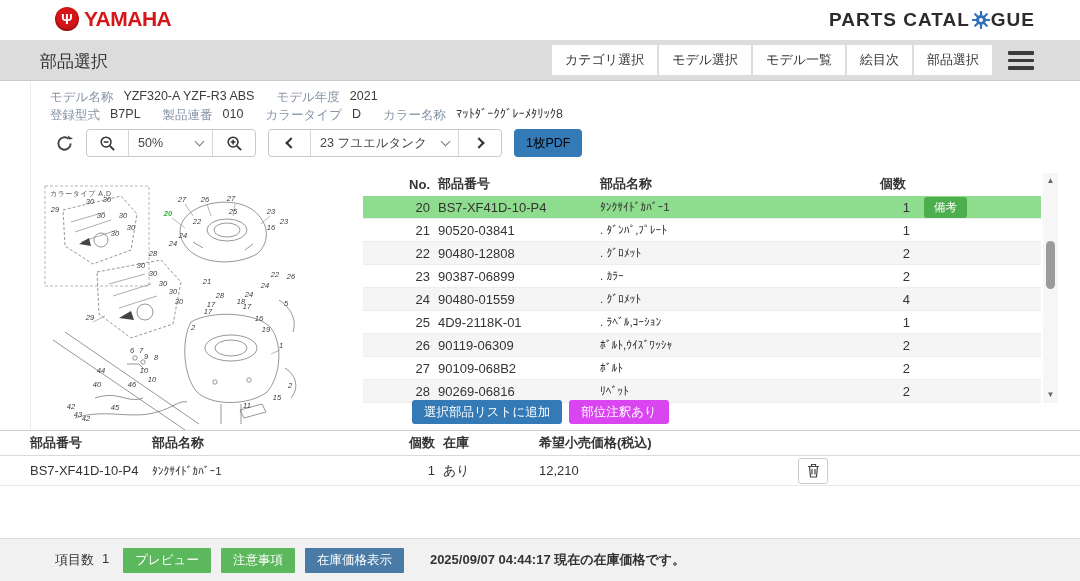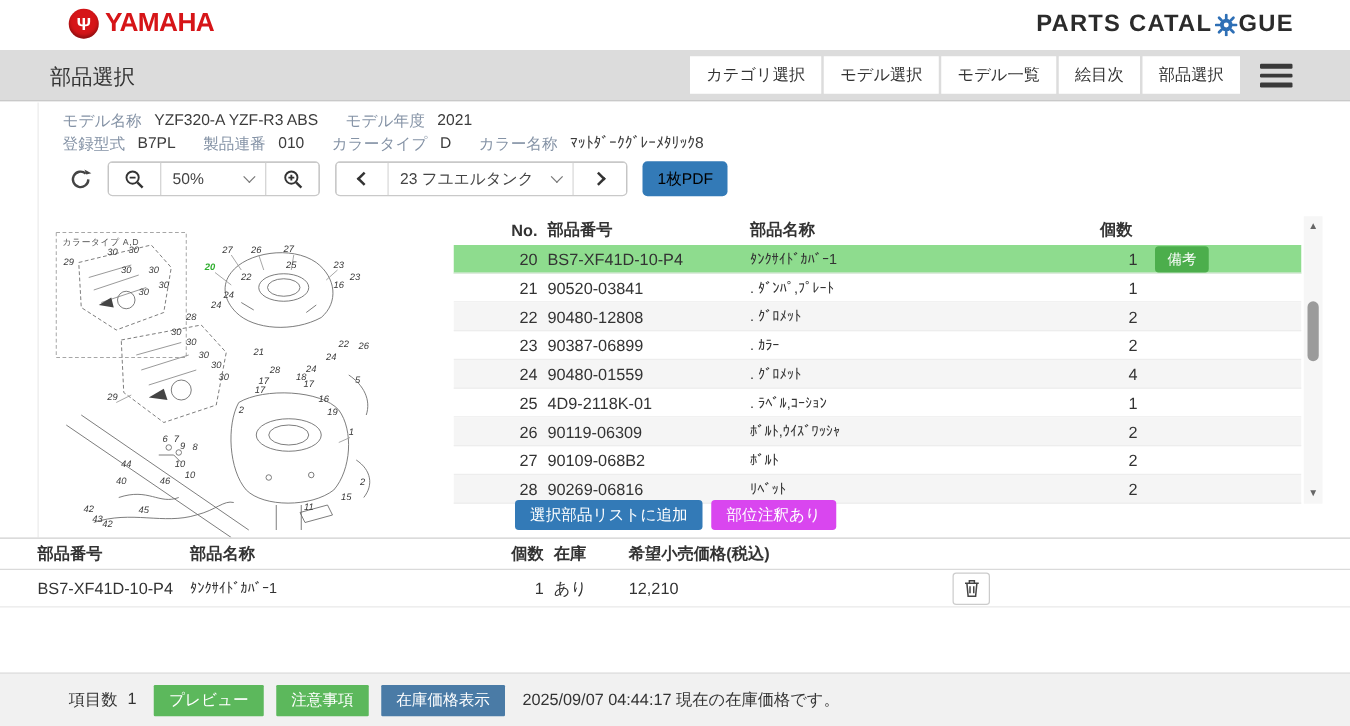--- a/index.html
+++ b/index.html
@@ -36,21 +36,21 @@
   
   .model-info { position:absolute; left:50px; top:88px; font-size:12.5px; }
   .mi-line { display:flex; gap:22px; height:18px; align-items:center; }
   .mi-pair { display:flex; gap:10px; }
   .mi-label { color:#8593a6; }
   .mi-value { color:#3c3c3c; }
 
   
   .toolbar { position:absolute; left:55px; top:129px; height:28px; display:flex; align-items:center; gap:12px; }
   .icon-btn { background:transparent; border:none; cursor:pointer; display:flex; align-items:center; }
-  .tb-group { display:flex; height:28px; border:1px solid #c9c9c9; border-radius:4px; background:#a3a3a3; overflow:hidden; }
+  .tb-group { display:flex; height:28px; border:1px solid #c9c9c9; border-radius:4px; background:#7dd3fc; overflow:hidden; }
   .tb-btn { width:42px; background:#fff; border:none; border-right:1px solid #d6d6d6;
     display:flex; align-items:center; justify-content:center; cursor:pointer; }
   .tb-btn:last-child { border-right:none; }
   .tb-select { display:flex; align-items:center; background:#fff; border:none; border-right:1px solid #d6d6d6;
     padding:0 9px; font-size:12.5px; color:#444; cursor:pointer; }
   .chev { width:7px; height:7px; border-right:1.5px solid #777; border-bottom:1.5px solid #777;
     transform:rotate(45deg); margin-left:10px; margin-top:-4px; }
   .arrow-chev { width:8px; height:8px; border-right:2.2px solid #333; border-bottom:2.2px solid #333; }
   .arrow-chev.left  { transform:rotate(135deg); margin-left:3px; }
   .arrow-chev.right { transform:rotate(-45deg); margin-right:3px; }
@@ -102,35 +102,35 @@
   
   .h-divider { position:absolute; left:0; top:430px; width:1080px; border-top:1px solid #cfcfcf; }
   .sel-table { position:absolute; left:0; top:431px; width:1080px; font-size:13px; }
   .st-header { display:flex; height:25px; align-items:center; font-weight:bold; border-bottom:1px solid #dadada; }
   .st-row { display:flex; height:30px; align-items:center; border-bottom:1px solid #e9e9e9; }
   .s-part  { width:152px; padding-left:30px; }
   .s-name  { width:243px; font-size:11.5px; }
   .st-header .s-name { font-size:13px; }
   .s-qty   { width:40px; text-align:right; }
   .s-stock { width:60px; padding-left:8px; }
-  .s-price { width:160px; padding-left:8px; }
+  .s-price { width:160px; padding-left:8px;margin-left:36px; }
   .st-row .s-price { padding-right:58px; }
   .trash-btn { margin-left:107px; width:30px; height:26px; background:#fff; border:1px solid #ccc;
     border-radius:3px; display:flex; align-items:center; justify-content:center; cursor:pointer; }
 
   
   .footer { position:absolute; left:0; bottom:0; width:1080px; height:43px; background:#f1f1f1;
     border-top:1px solid #ddd; display:flex; align-items:center; padding-left:55px; gap:10px;
     font-size:13px; color:#333; }
   .f-count { margin-right:4px; display:flex; gap:8px; }
   .f-btn { height:25px; border:none; border-radius:1px; color:#fff; font-size:12.5px;
     padding:0 12px; cursor:pointer; }
   .f-green { background:#5cb85c; }
   .f-blue  { background:#4a7ba6; }
-  .timestamp { font-weight:normal; margin-left:4px; }
+  .timestamp { font-weight:bold; margin-left:16px; }
 </style>
 </head>
 <body>
 
 <div class="header">
   <div class="logo">
     <span class="logo-mark">Ψ</span>
     <span class="logo-text">YAMAHA</span>
   </div>
   <div class="brand">

